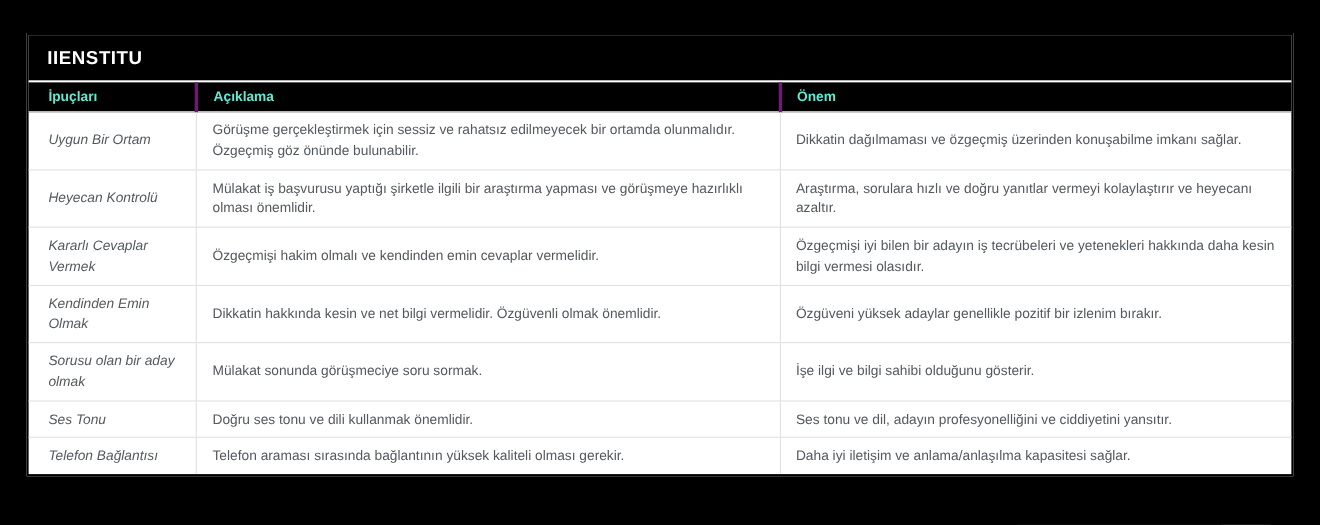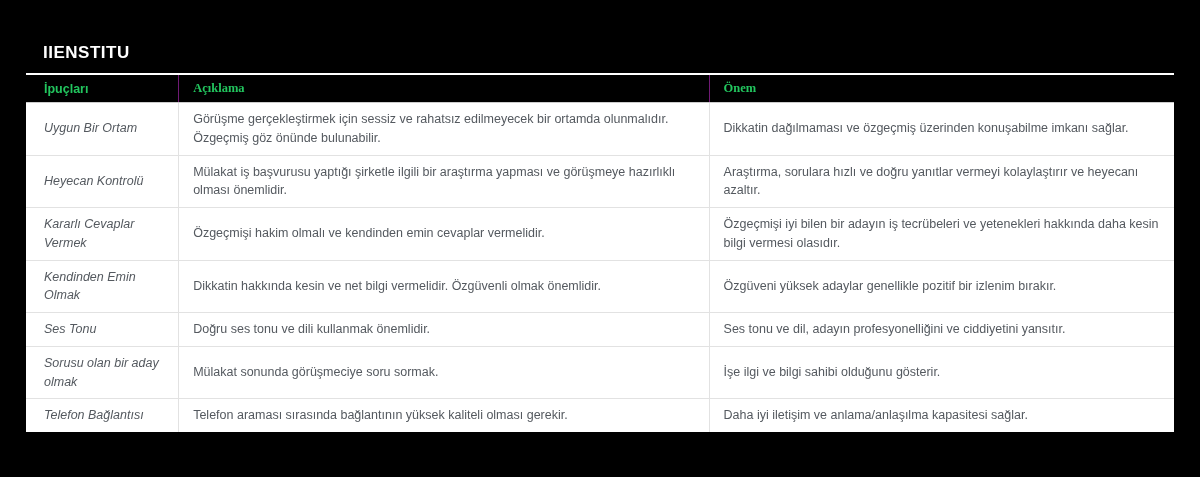--- a/index.html
+++ b/index.html
@@ -38,31 +38,30 @@
   table {
     width: 100%;
     border-collapse: collapse;
     table-layout: fixed;
   }
   col.c-tip  { width: 13.3%; }
   col.c-desc { width: 46.2%; }
   col.c-imp  { width: 40.5%; }
   thead th {
     background: #000000;
-    color: #22c55e;
+    color: #5eead4;
     font-size: 12.5px;
     font-weight: 700;
     text-align: left;
     padding: 6px 20px 6px 18px;
     border-bottom: 1px solid #cccccc;
   }
   thead th + th {
-    border-left: 1px solid #701a75;
+    border-left: 3px solid #701a75;
     padding-left: 14px;
-    font-family: Liberation Serif, serif;
   }
   tbody td {
     color: #54595f;
     font-size: 12.5px;
     line-height: 1.5;
     padding: 7px 14px;
     vertical-align: middle;
     border: 1px solid #e2e2e2;
     word-wrap: break-word;
   }
@@ -112,28 +111,28 @@
             <td>Kararlı Cevaplar Vermek</td>
             <td>Özgeçmişi hakim olmalı ve kendinden emin cevaplar vermelidir.</td>
             <td>Özgeçmişi iyi bilen bir adayın iş tecrübeleri ve yetenekleri hakkında daha kesin bilgi vermesi olasıdır.</td>
           </tr>
           <tr>
             <td>Kendinden Emin Olmak</td>
             <td>Dikkatin hakkında kesin ve net bilgi vermelidir. Özgüvenli olmak önemlidir.</td>
             <td>Özgüveni yüksek adaylar genellikle pozitif bir izlenim bırakır.</td>
           </tr>
           <tr>
+            <td>Sorusu olan bir aday olmak</td>
+            <td>Mülakat sonunda görüşmeciye soru sormak.</td>
+            <td>İşe ilgi ve bilgi sahibi olduğunu gösterir.</td>
+          </tr>
+          <tr>
             <td>Ses Tonu</td>
             <td>Doğru ses tonu ve dili kullanmak önemlidir.</td>
             <td>Ses tonu ve dil, adayın profesyonelliğini ve ciddiyetini yansıtır.</td>
-          </tr>
-          <tr>
-            <td>Sorusu olan bir aday olmak</td>
-            <td>Mülakat sonunda görüşmeciye soru sormak.</td>
-            <td>İşe ilgi ve bilgi sahibi olduğunu gösterir.</td>
           </tr>
           <tr>
             <td>Telefon Bağlantısı</td>
             <td>Telefon araması sırasında bağlantının yüksek kaliteli olması gerekir.</td>
             <td>Daha iyi iletişim ve anlama/anlaşılma kapasitesi sağlar.</td>
           </tr>
         </tbody>
     </table>
   </div>
 </div>

